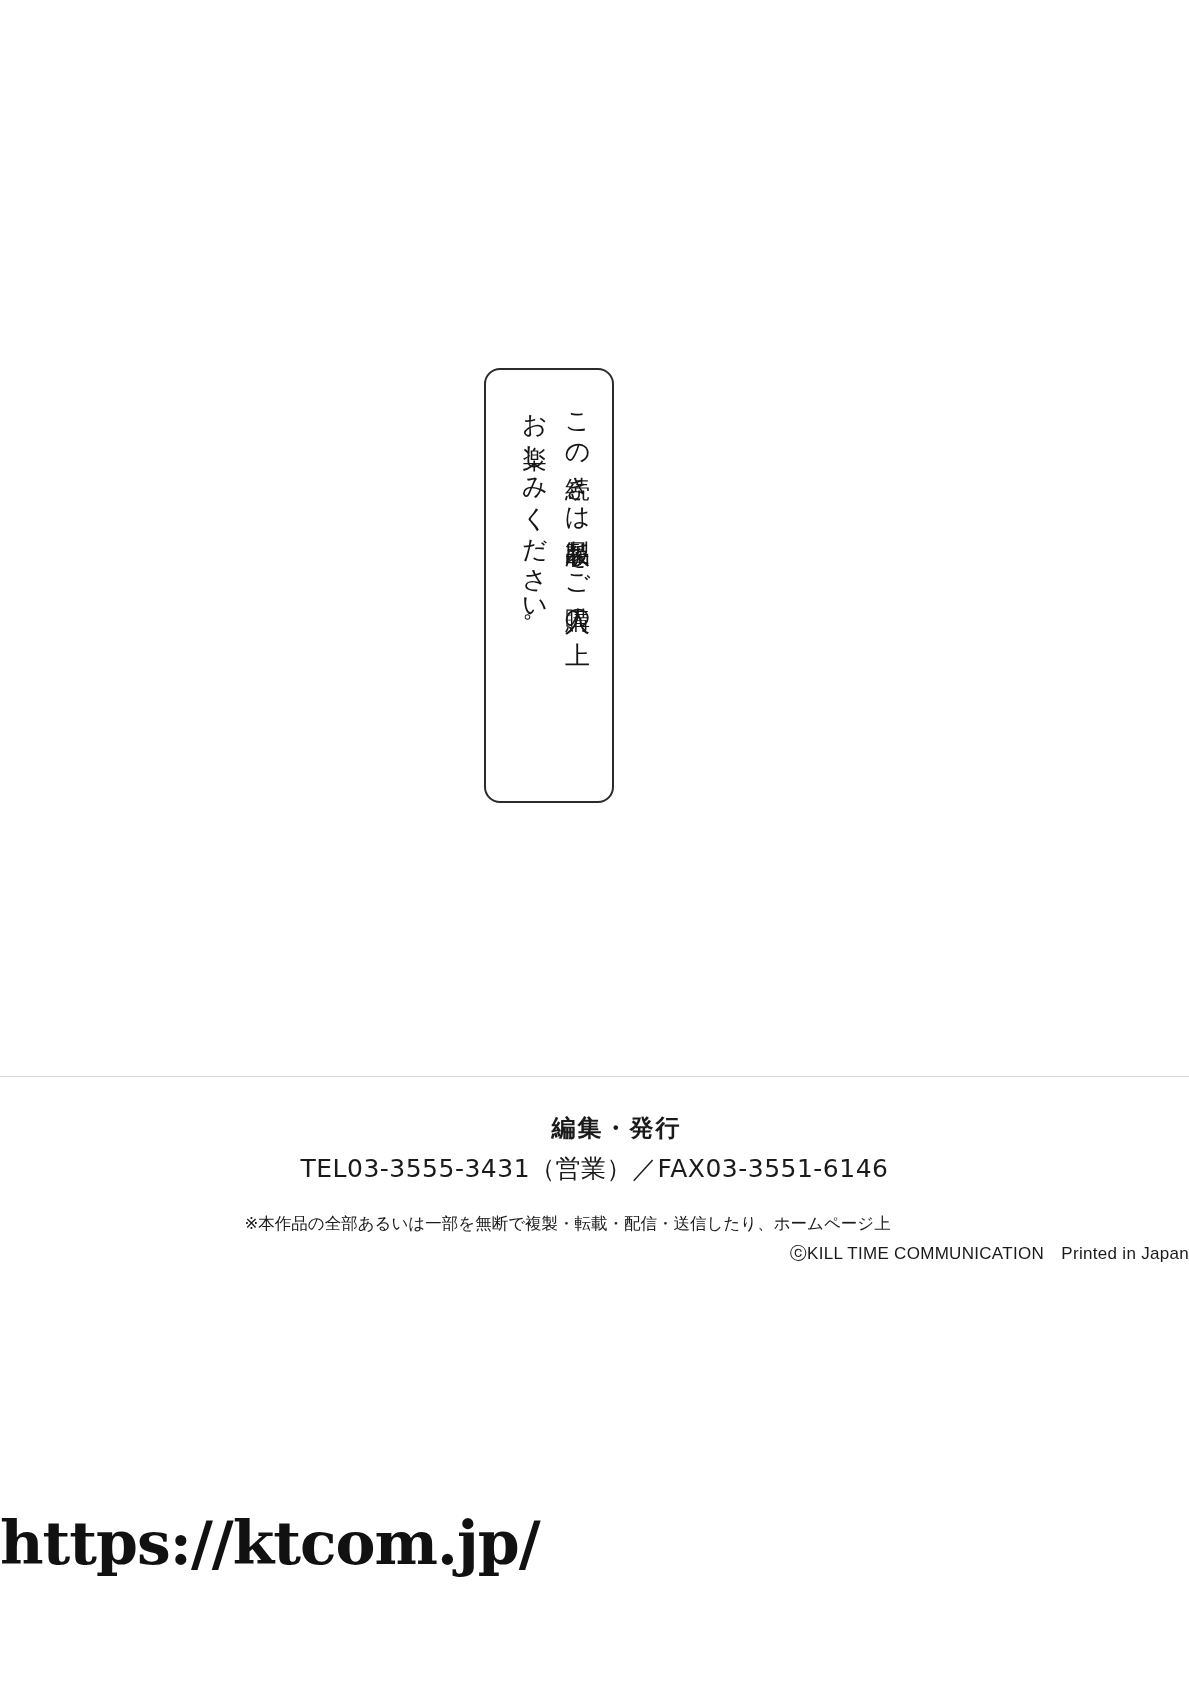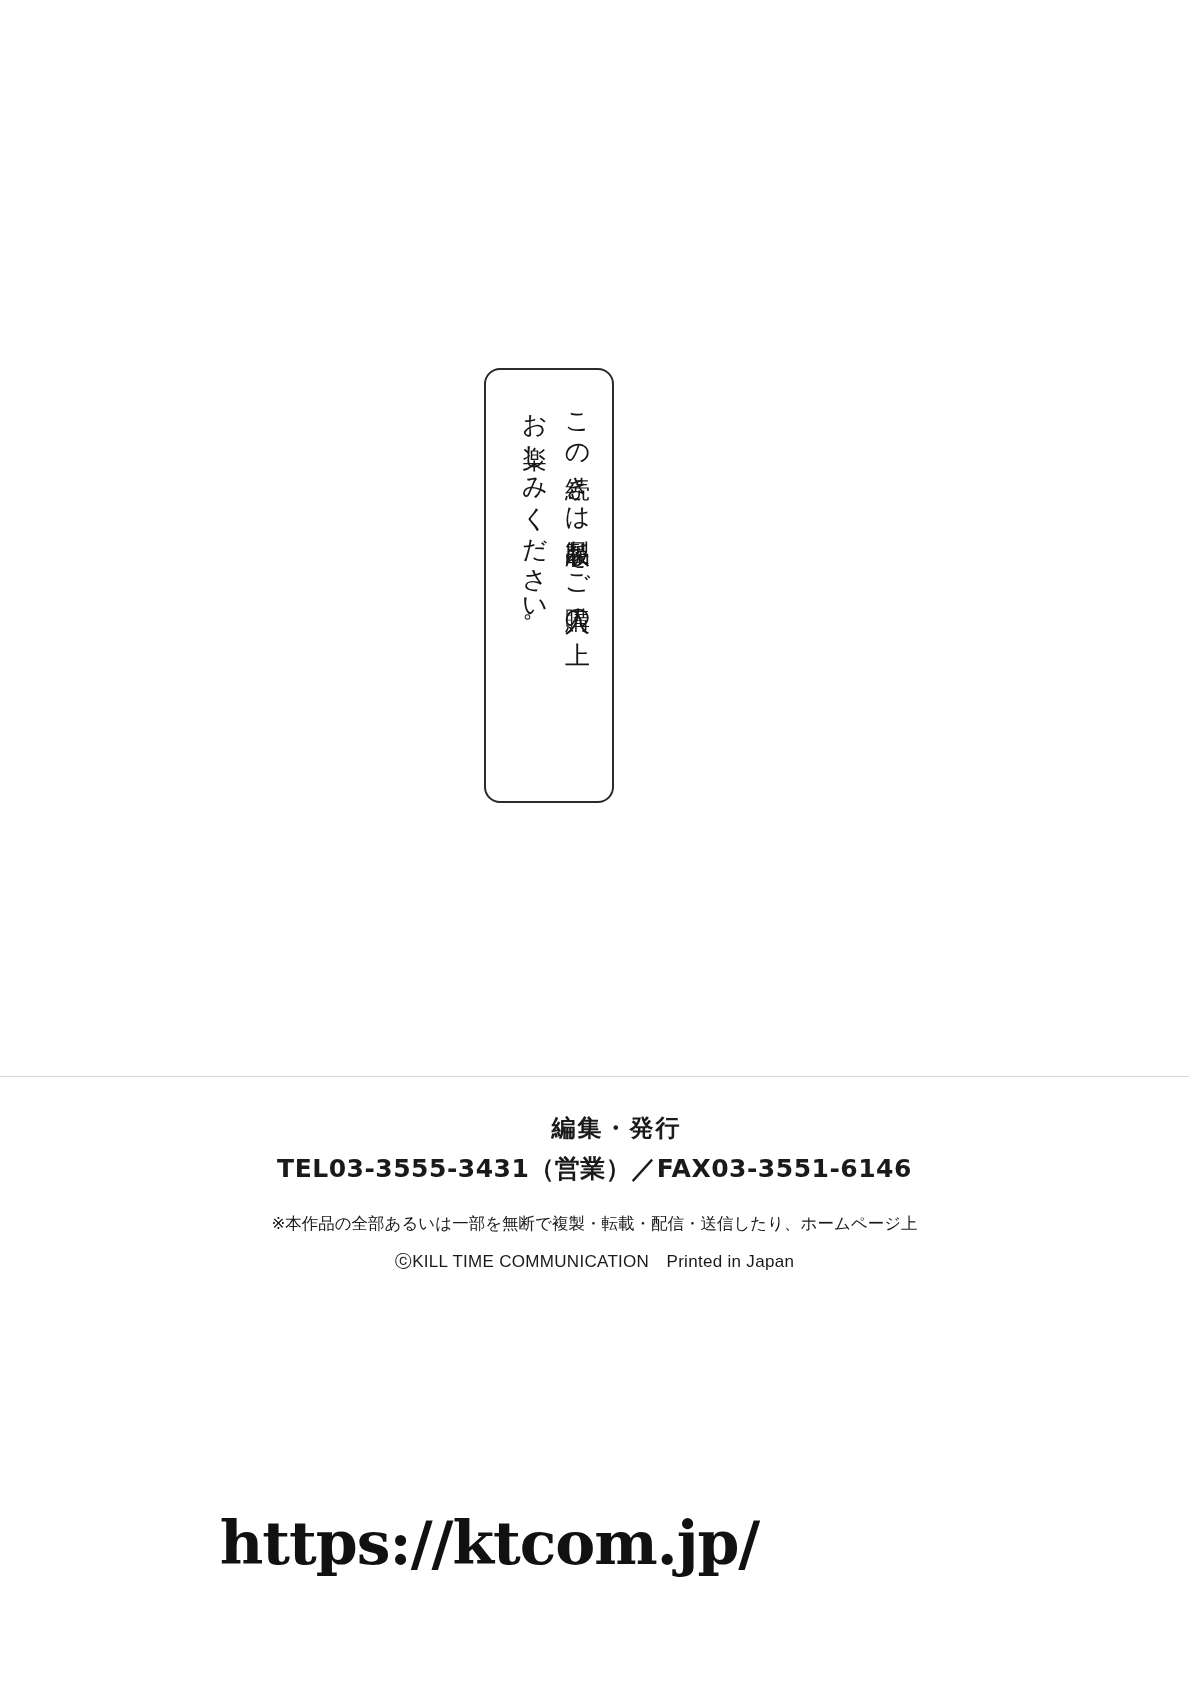--- a/index.html
+++ b/index.html
@@ -83,51 +83,50 @@
   .col-address {
     font-family: "DejaVu Sans", "Liberation Sans", sans-serif;
     font-size: 25px;
     font-weight: 400;
     letter-spacing: 0.5px;
     margin-bottom: 7px;
   }
   .col-tel {
     font-family: "DejaVu Sans", "Liberation Sans", sans-serif;
     font-size: 25px;
-    font-weight: 700;
+    font-weight: 400;
     letter-spacing: 0.5px;
     margin-bottom: 26px;
   }
 
   .legal {
     width: 700px;
     margin: 0 auto;
-    text-align: center;
+    text-align: left;
     font-family: "DejaVu Sans", "Liberation Sans", sans-serif;
     font-size: 16.5px;
     line-height: 1.62;
     letter-spacing: 0px;
   }
   .legal p {
     margin: 0;
   }
   .copyline {
-    text-align: center;
+    text-align: right;
     font-family: "Liberation Sans", sans-serif;
     font-size: 17px;
     letter-spacing: 0.3px;
-    margin-top: 12px;
+    margin-top: 4px;
   }
 
   .url {
     position: absolute;
     left: 0;
     top: 1508px;
     width: 979px;
-    text-align: center;
     font-family: "DejaVu Serif", "Liberation Serif", serif;
     font-weight: 700;
     font-size: 60px;
     letter-spacing: -1px;
     color: #111111;
   }
 </style>
 </head>
 <body>
 

